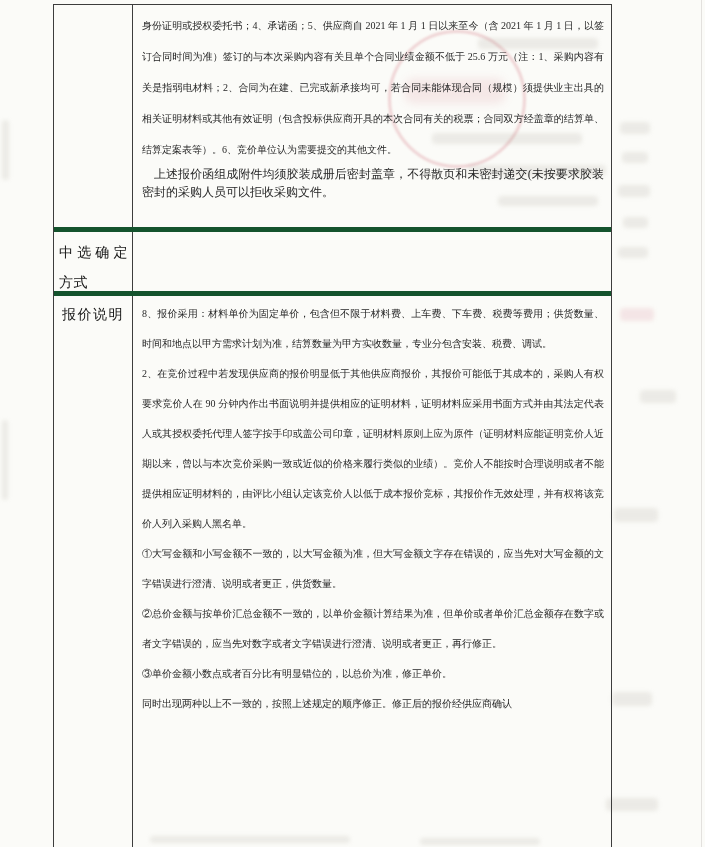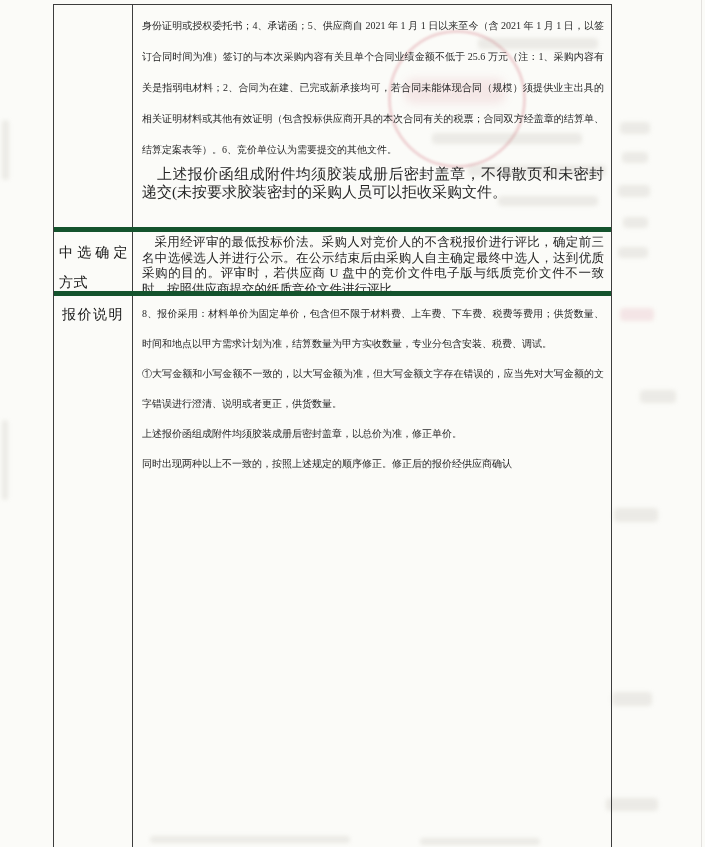--- a/index.html
+++ b/index.html
@@ -35,21 +35,21 @@
   .content-cell{
     flex:1;box-sizing:border-box;overflow:hidden;
     padding:0 7px 0 9px;
   }
   .r1 .content-cell{padding-top:5px;}
   .r2 .content-cell{padding-top:3px;}
   .r3 .content-cell{padding-top:3px;}
   p{margin:0;text-align:justify;}
   .dbl{font-size:10px;line-height:31px;}
   .r3 .dbl{line-height:30px;}
-  .sgl{font-size:15px;line-height:18px;}
+  .sgl{font-size:12px;line-height:18px;}
   .tight{font-size:12.5px;line-height:15.5px;}
   .ind{text-indent:1em;}
   
   .seal{
     position:absolute;left:388px;top:30px;width:132px;height:132px;
     border:3px solid rgba(201,72,88,.22);border-radius:50%;
     filter:blur(1.2px);pointer-events:none;
   }
   .seal-core{
     position:absolute;left:404px;top:78px;width:102px;height:26px;
@@ -94,29 +94,28 @@
     <div class="row r1">
       <div class="label-cell"></div>
       <div class="content-cell">
         <p class="dbl">身份证明或授权委托书；4、承诺函；5、供应商自 2021 年 1 月 1 日以来至今（含 2021 年 1 月 1 日，以签订合同时间为准）签订的与本次采购内容有关且单个合同业绩金额不低于 25.6 万元（注：1、采购内容有关是指弱电材料；2、合同为在建、已完或新承接均可，若合同未能体现合同（规模）须提供业主出具的相关证明材料或其他有效证明（包含投标供应商开具的本次合同有关的税票；合同双方经盖章的结算单、结算定案表等）。6、竞价单位认为需要提交的其他文件。</p>
         <p class="sgl ind">上述报价函组成附件均须胶装成册后密封盖章，不得散页和未密封递交(未按要求胶装密封的采购人员可以拒收采购文件。</p>
       </div>
     </div>
 
     <div class="row r2">
       <div class="label-cell">中选确定方式</div>
-      <div class="content-cell">
-        <p class="tight ind">采用经评审的最低投标价法。采购人对竞价人的不含税报价进行评比，确定前三名中选候选人并进行公示。在公示结束后由采购人自主确定最终中选人，达到优质采购的目的。评审时，若供应商 U 盘中的竞价文件电子版与纸质竞价文件不一致时，按照供应商提交的纸质竞价文件进行评比。</p>
-      </div>
     </div>
 
     <div class="row r3">
       <div class="label-cell">报价说明</div>
       <div class="content-cell">
         <p class="dbl">8、报价采用：材料单价为固定单价，包含但不限于材料费、上车费、下车费、税费等费用；供货数量、时间和地点以甲方需求计划为准，结算数量为甲方实收数量，专业分包含安装、税费、调试。</p>
+        <p class="dbl">2、在竞价过程中若发现供应商的报价明显低于其他供应商报价，其报价可能低于其成本的，采购人有权要求竞价人在 90 分钟内作出书面说明并提供相应的证明材料，证明材料应采用书面方式并由其法定代表人或其授权委托代理人签字按手印或盖公司印章，证明材料原则上应为原件（证明材料应能证明竞价人近期以来，曾以与本次竞价采购一致或近似的价格来履行类似的业绩）。竞价人不能按时合理说明或者不能提供相应证明材料的，由评比小组认定该竞价人以低于成本报价竞标，其报价作无效处理，并有权将该竞价人列入采购人黑名单。</p>
         <p class="dbl">①大写金额和小写金额不一致的，以大写金额为准，但大写金额文字存在错误的，应当先对大写金额的文字错误进行澄清、说明或者更正，供货数量。</p>
-        <p class="dbl">上述报价函组成附件均须胶装成册后密封盖章，以总价为准，修正单价。</p>
+        <p class="dbl">②总价金额与按单价汇总金额不一致的，以单价金额计算结果为准，但单价或者单价汇总金额存在数字或者文字错误的，应当先对数字或者文字错误进行澄清、说明或者更正，再行修正。</p>
+        <p class="dbl">③单价金额小数点或者百分比有明显错位的，以总价为准，修正单价。</p>
         <p class="dbl">同时出现两种以上不一致的，按照上述规定的顺序修正。修正后的报价经供应商确认</p>
       </div>
     </div>
 
   </div>
 </div>
 
 </body></html>

